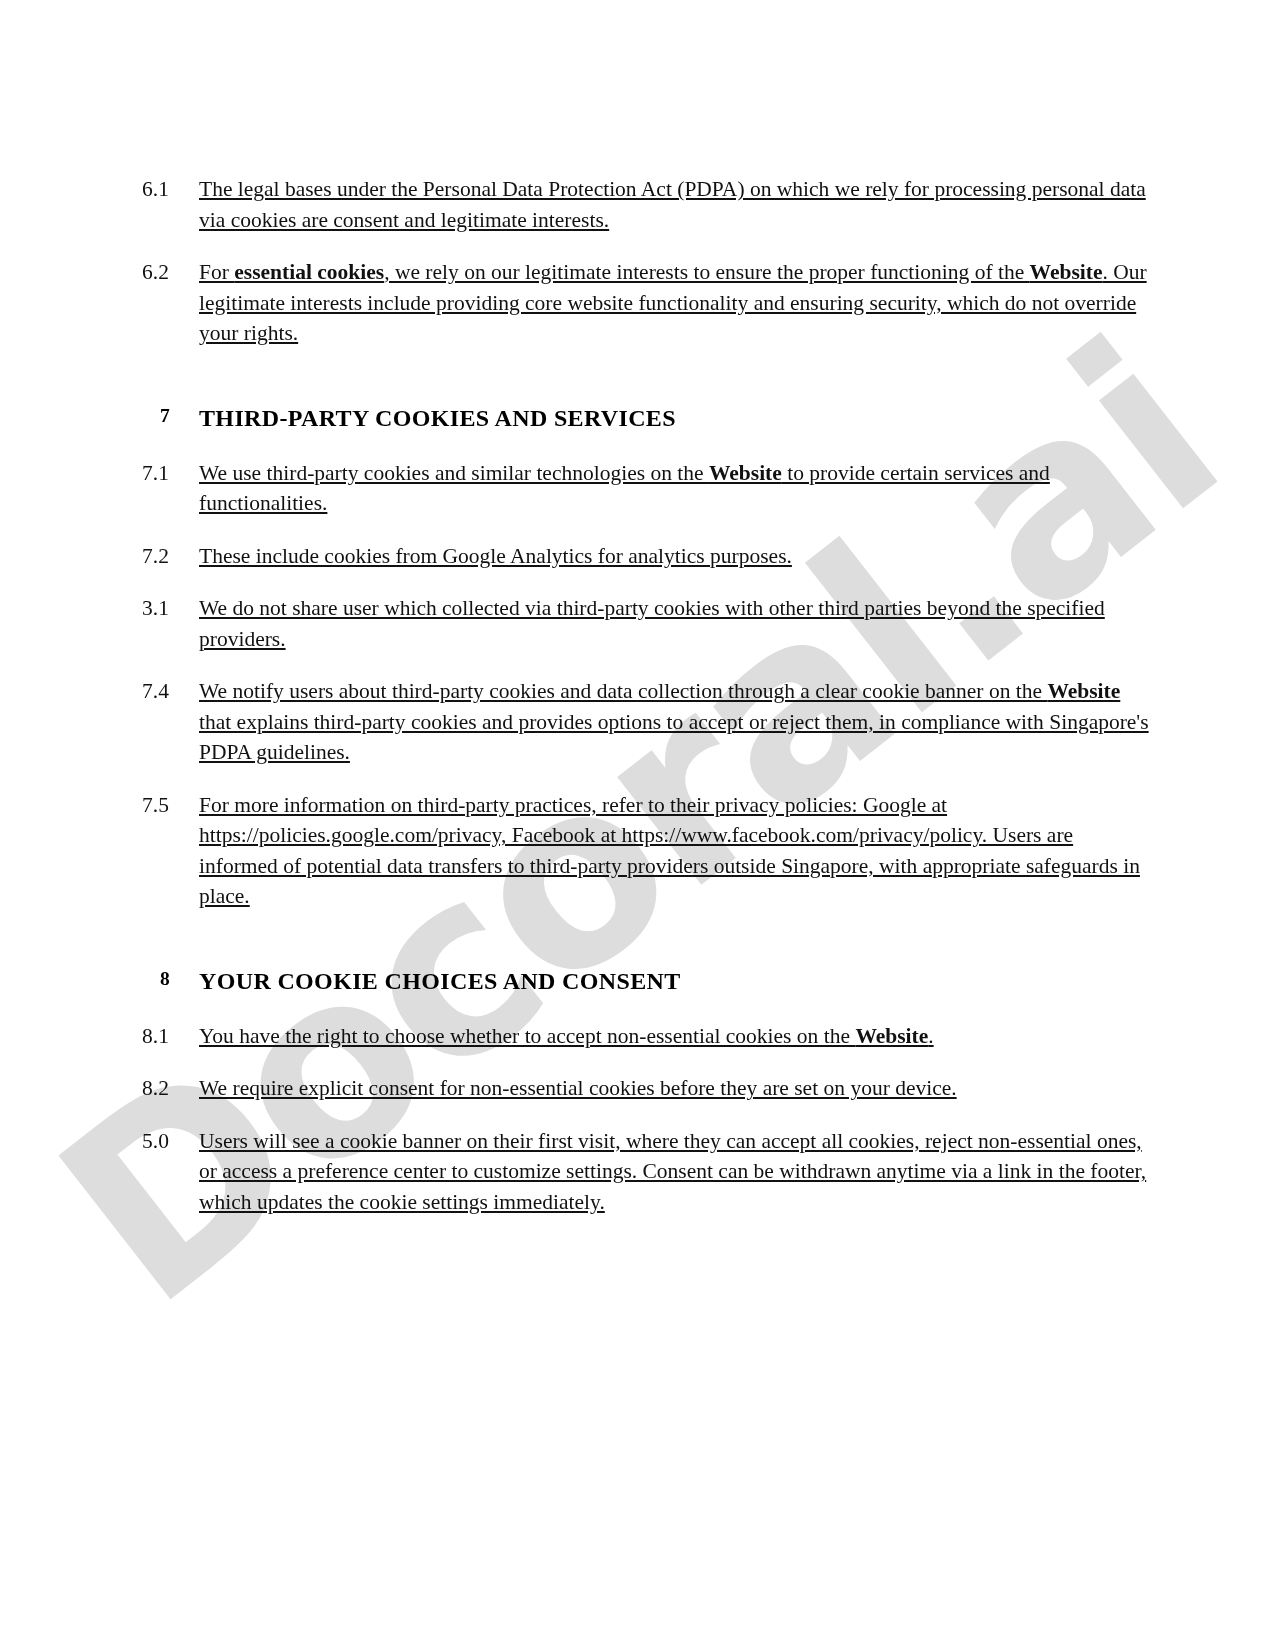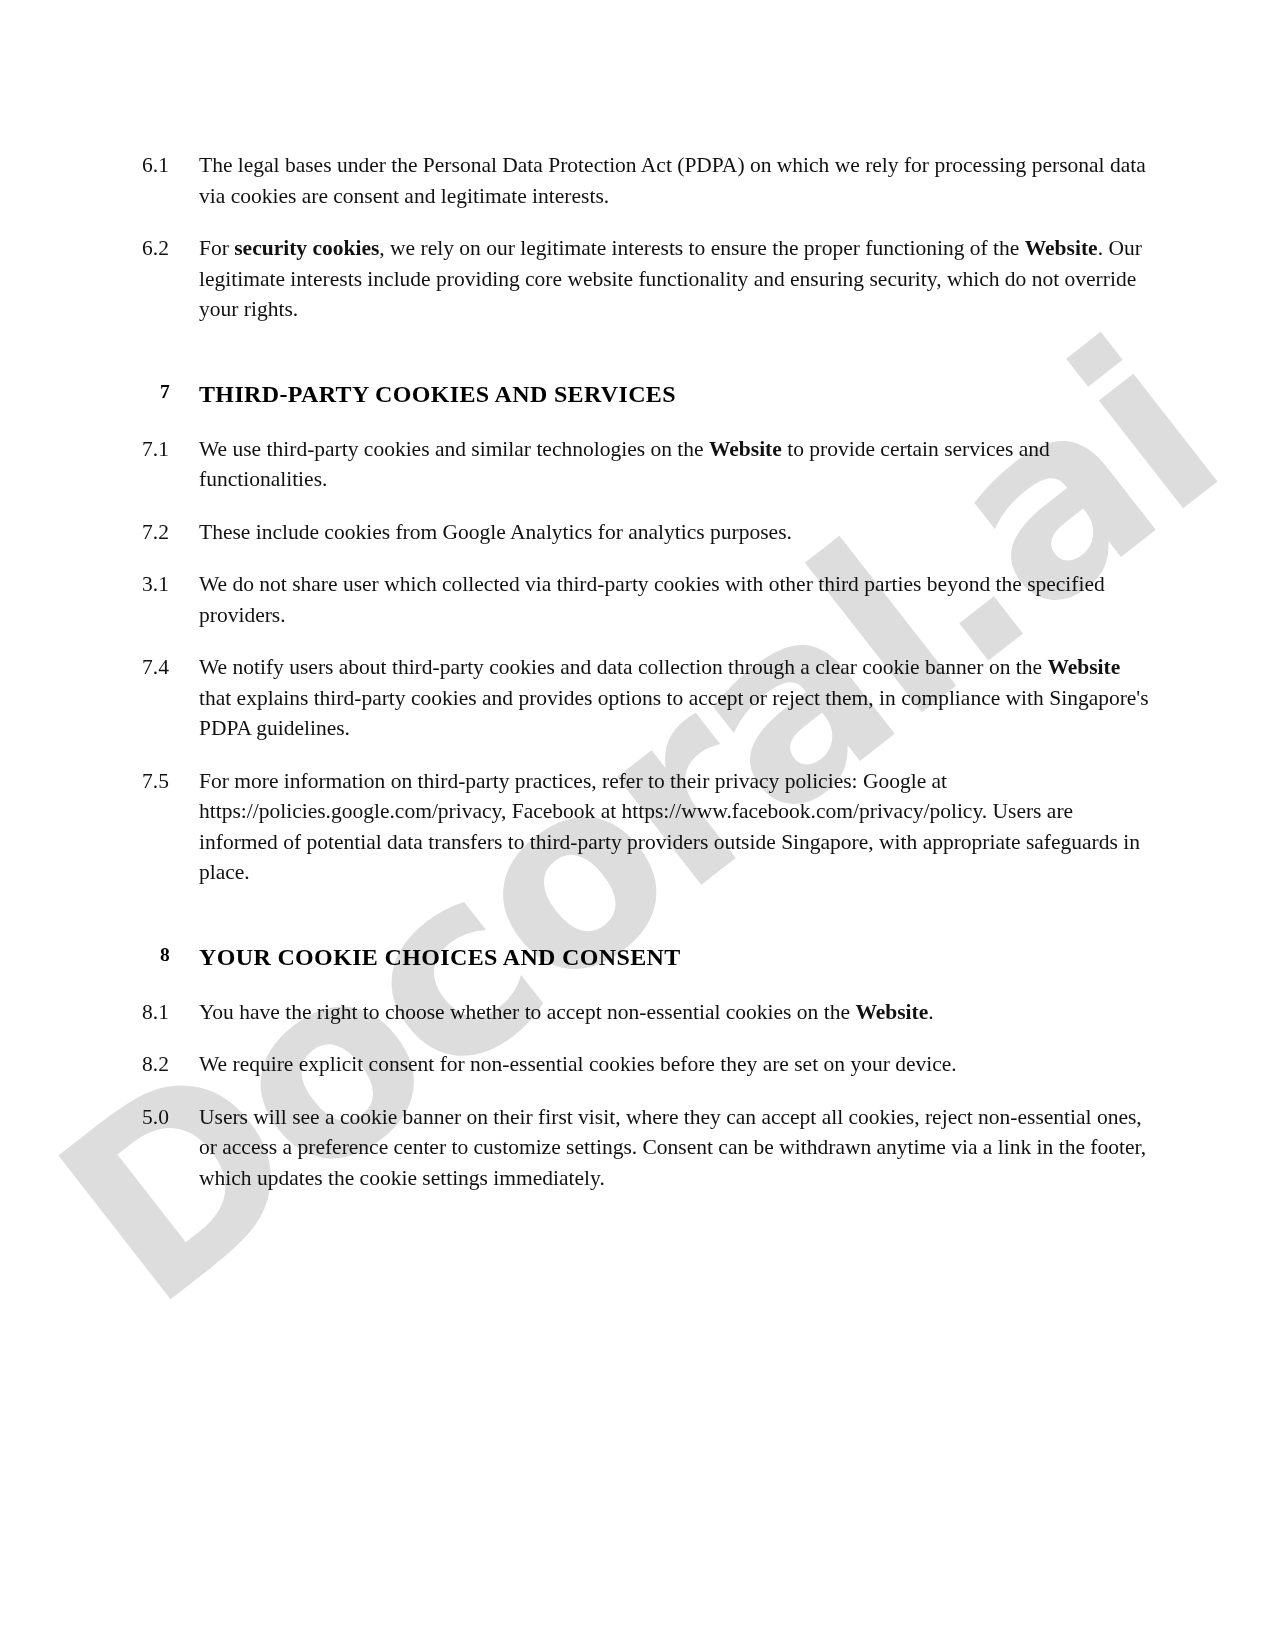--- a/index.html
+++ b/index.html
@@ -42,39 +42,41 @@
     white-space: nowrap;
     user-select: none;
     line-height: 1;
   }
   
   .content {
     position: relative;
     z-index: 1;
     padding: 150px 118px 0 142px;
     box-sizing: border-box;
+    margin-top: 24px;
   }
   .clause {
     display: flex;
     align-items: flex-start;
     margin-bottom: 22px;
   }
   .clause-number {
     flex: 0 0 auto;
     width: 57px;
     font-size: 21.5px;
     line-height: 1.42;
     color: #111111;
   }
   .clause-body {
     flex: 1 1 auto;
     font-size: 21.5px;
     line-height: 1.42;
     color: #111111;
     text-align: left;
+    text-decoration: underline;
   }
   .clause-body b {
     font-weight: 700;
   }
   .heading {
     display: flex;
     align-items: flex-start;
     margin-top: 56px;
     margin-bottom: 26px;
   }
@@ -106,21 +108,21 @@
     <div class="watermark-text">Docoral.ai</div>
   </div>
 
   <div class="content">
       <div class="clause">
         <div class="clause-number">6.1</div>
         <div class="clause-body">The legal bases under the Personal Data Protection Act (PDPA) on which we rely for processing personal data via cookies are consent and legitimate interests.</div>
       </div>
       <div class="clause">
         <div class="clause-number">6.2</div>
-        <div class="clause-body">For <b>security cookies</b>, we rely on our legitimate interests to ensure the proper functioning of the <b>Website</b>. Our legitimate interests include providing core website functionality and ensuring security, which do not override your rights.</div>
+        <div class="clause-body">For <b>essential cookies</b>, we rely on our legitimate interests to ensure the proper functioning of the <b>Website</b>. Our legitimate interests include providing core website functionality and ensuring security, which do not override your rights.</div>
       </div>
       <div class="heading">
         <div class="heading-number">7</div>
         <div class="heading-title">THIRD-PARTY COOKIES AND SERVICES</div>
       </div>
       <div class="clause">
         <div class="clause-number">7.1</div>
         <div class="clause-body">We use third-party cookies and similar technologies on the <b>Website</b> to provide certain services and functionalities.</div>
       </div>
       <div class="clause">

